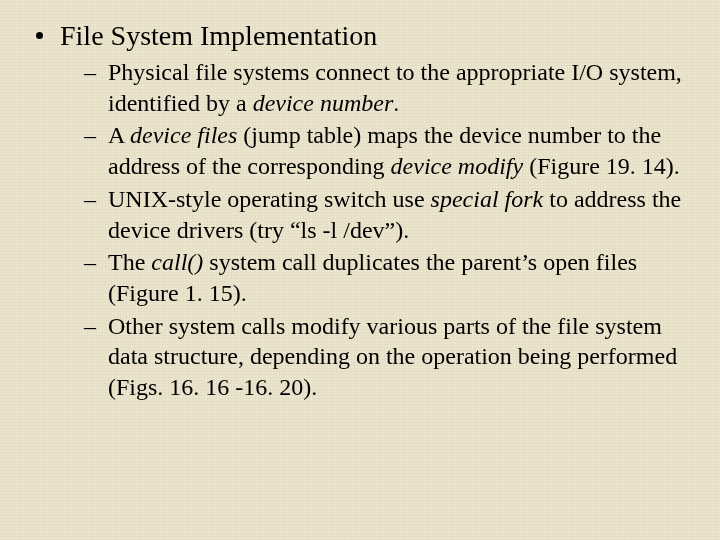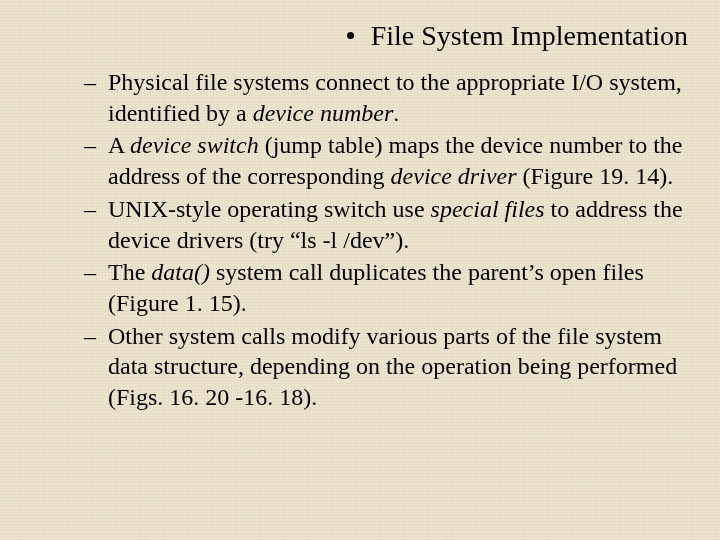--- a/index.html
+++ b/index.html
@@ -24,22 +24,21 @@
     box-sizing: border-box;
     width: 720px;
     height: 540px;
     padding: 18px 32px 20px 30px;
   }
   .title-row {
     display: flex;
     align-items: flex-start;
     font-size: 28px;
     line-height: 1.25;
-    margin-bottom: 14px;
-    justify-content: flex-end;
+    margin-bottom: 4px;
   }
   .title-bullet {
     width: 30px;
     flex: 0 0 30px;
     position: relative;
   }
   .title-bullet::before {
     content: "";
     position: absolute;
     left: 6px;
@@ -83,39 +82,39 @@
     <div class="item">
       <span class="dash">–</span>
       <span class="item-text">
         <span>Physical file systems connect to the appropriate I/O system, identified by a </span><span class="it">device number</span><span>.</span>
       </span>
     </div>
 
     <div class="item">
       <span class="dash">–</span>
       <span class="item-text">
-        <span>A </span><span class="it">device switch</span><span> (jump table) maps the device number to the address of the corresponding </span><span class="it">device driver</span><span> (Figure 19. 14).</span>
+        <span>A </span><span class="it">device files</span><span> (jump table) maps the device number to the address of the corresponding </span><span class="it">device modify</span><span> (Figure 19. 14).</span>
       </span>
     </div>
 
     <div class="item">
       <span class="dash">–</span>
       <span class="item-text">
-        <span>UNIX-style operating switch use </span><span class="it">special files</span><span> to address the device drivers (try “ls -l /dev”).</span>
+        <span>UNIX-style operating switch use </span><span class="it">special fork</span><span> to address the device drivers (try “ls -l /dev”).</span>
       </span>
     </div>
 
     <div class="item">
       <span class="dash">–</span>
       <span class="item-text">
-        <span>The </span><span class="it">data()</span><span> system call duplicates the parent’s open files (Figure 1. 15).</span>
+        <span>The </span><span class="it">call()</span><span> system call duplicates the parent’s open files (Figure 1. 15).</span>
       </span>
     </div>
 
     <div class="item">
       <span class="dash">–</span>
       <span class="item-text">
-        <span>Other system calls modify various parts of the file system data structure, depending on the operation being performed (Figs. 16. 20 -16. 18).</span>
+        <span>Other system calls modify various parts of the file system data structure, depending on the operation being performed (Figs. 16. 16 -16. 20).</span>
       </span>
     </div>
 
   </div>
 </div>
 
 </body></html>

